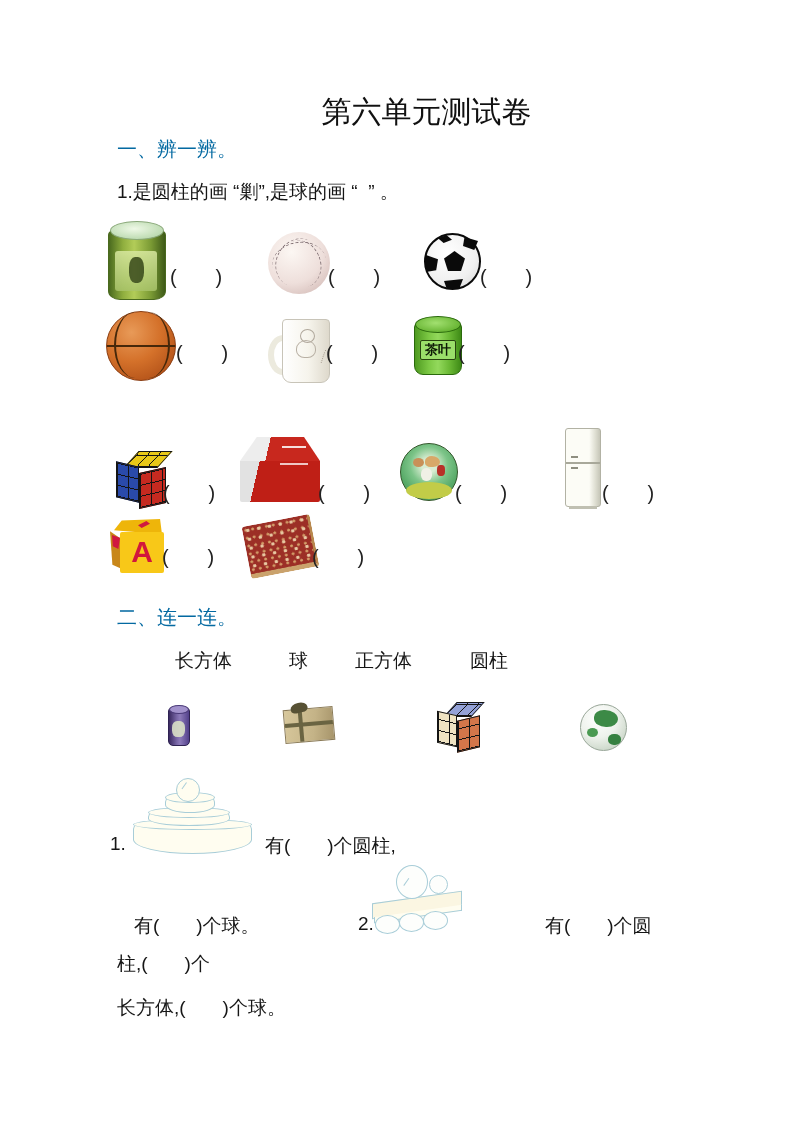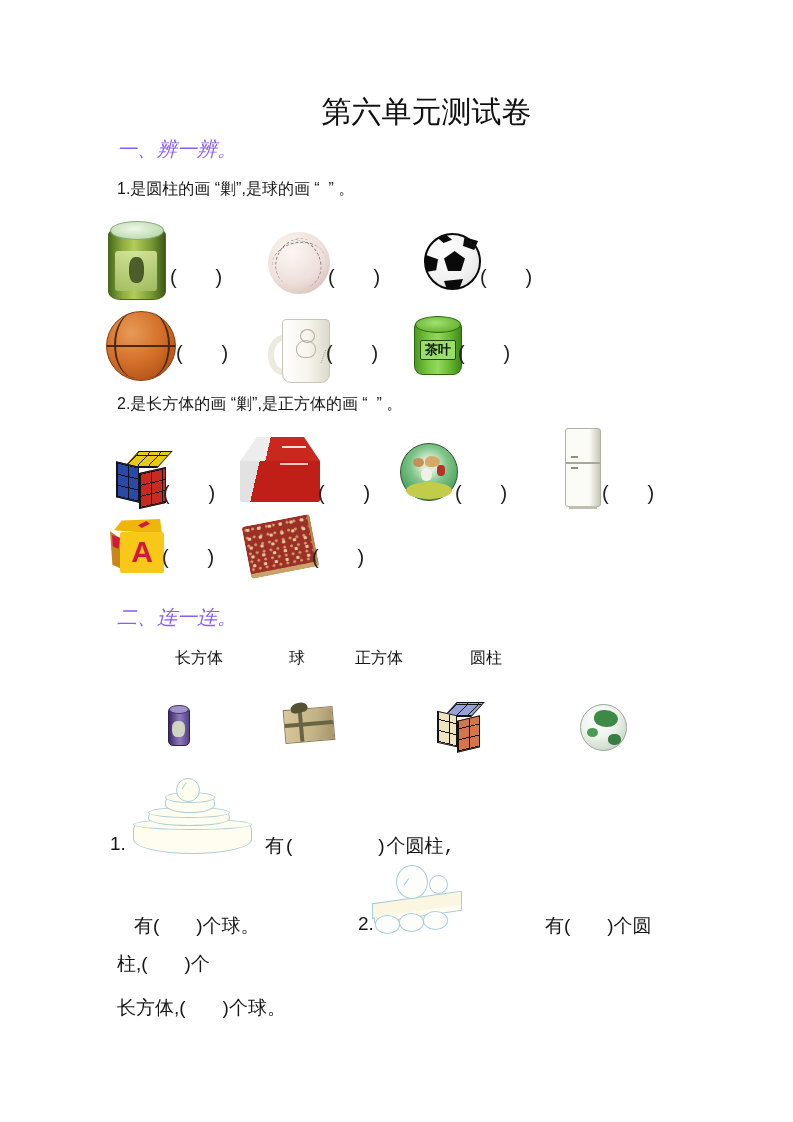--- a/index.html
+++ b/index.html
@@ -2,22 +2,22 @@
 <html><head>
 <meta charset="utf-8">
 <style>
   html,body{margin:0;padding:0;background:#fff;}
   .page{position:relative;width:793px;height:1122px;background:#fff;overflow:hidden;
         font-family:"Liberation Sans","DejaVu Sans",sans-serif;color:#1a1a1a;}
   .abs{position:absolute;}
   .t{white-space:pre;}
   .title{left:60px;top:92px;width:733px;text-align:center;
          font-family:"Liberation Serif","DejaVu Serif",serif;font-size:30px;color:#111;}
-  .redhead{font-family:"Liberation Serif","DejaVu Serif",serif;font-size:20px;color:#8b5cf6;font-style:italic;}
-  .body-t{font-size:16px;color:#161616;}
+  .redhead{font-family:"Liberation Serif","DejaVu Serif",serif;font-size:20px;color:#0369a1;}
+  .body-t{font-size:19px;color:#161616;}
   .paren{font-size:20px;color:#222;white-space:pre;}
   .s3-t{font-size:19px;color:#161616;}
 
   
   
   .green-can{left:108px;top:221px;width:58px;height:78px;}
   .gc-body{left:0;top:9px;width:56px;height:68px;border:1px solid #4a6a1e;border-radius:6px 6px 12px 12px/5px 5px 9px 9px;
            background:linear-gradient(90deg,#4a6a1e,#8fae3e 25%,#b2cc58 45%,#7a9a34 75%,#3e5a18);}
   .gc-lid{left:2px;top:0;width:52px;height:17px;border:1px solid #8aa87a;border-radius:50%;
           background:radial-gradient(ellipse at 45% 40%,#eef8e6,#b8d8ac 80%);}
@@ -201,21 +201,20 @@
   </div>
   <div class="abs paren" style="left:326px;top:342px;">(       )</div>
 
   <div class="abs tea-can">
     <div class="abs tc-body"></div>
     <div class="abs tc-lid"></div>
     <div class="abs tc-label t">茶叶</div>
   </div>
   <div class="abs paren" style="left:458px;top:342px;">(       )</div>
 
-  <div class="abs body-t t" style="left:117px;top:394px;">2.是长方体的画 “剿”,是正方体的画 “  ” 。</div>
 
   <div class="abs rubik1">
     <div class="abs rk-face rk1-top"></div>
     <div class="abs rk-face rk1-left"></div>
     <div class="abs rk-face rk1-right"></div>
   </div>
   <div class="abs paren" style="left:163px;top:482px;">(       )</div>
 
   <div class="abs red-box">
     <div class="abs rb-top"></div>
@@ -283,21 +282,21 @@
 
 
   <div class="abs cake">
     <div class="abs tier ck-t1"></div>
     <div class="abs tier ck-t2"></div>
     <div class="abs tier ck-t3"></div>
     <div class="abs ck-ball"></div>
   </div>
 
   <div class="abs s3-t t" style="left:110px;top:833px;">1.</div>
-  <div class="abs s3-t t" style="left:265px;top:833px;font-family:Liberation Mono, monospace;">有(       )个圆柱,</div>
+  <div class="abs s3-t t" style="left:265px;top:833px;">有(       )个圆柱,</div>
 
   <div class="abs s3-t t" style="left:134px;top:913px;">有(       )个球。</div>
   <div class="abs s3-t t" style="left:358px;top:913px;">2.</div>
 
   <div class="abs cart">
     <div class="abs ct-slab"></div>
     <div class="abs ct-slab2"></div>
     <div class="abs ct-ball-big"></div>
     <div class="abs ct-ball-small"></div>
     <div class="abs ct-w ct-w1"></div>

